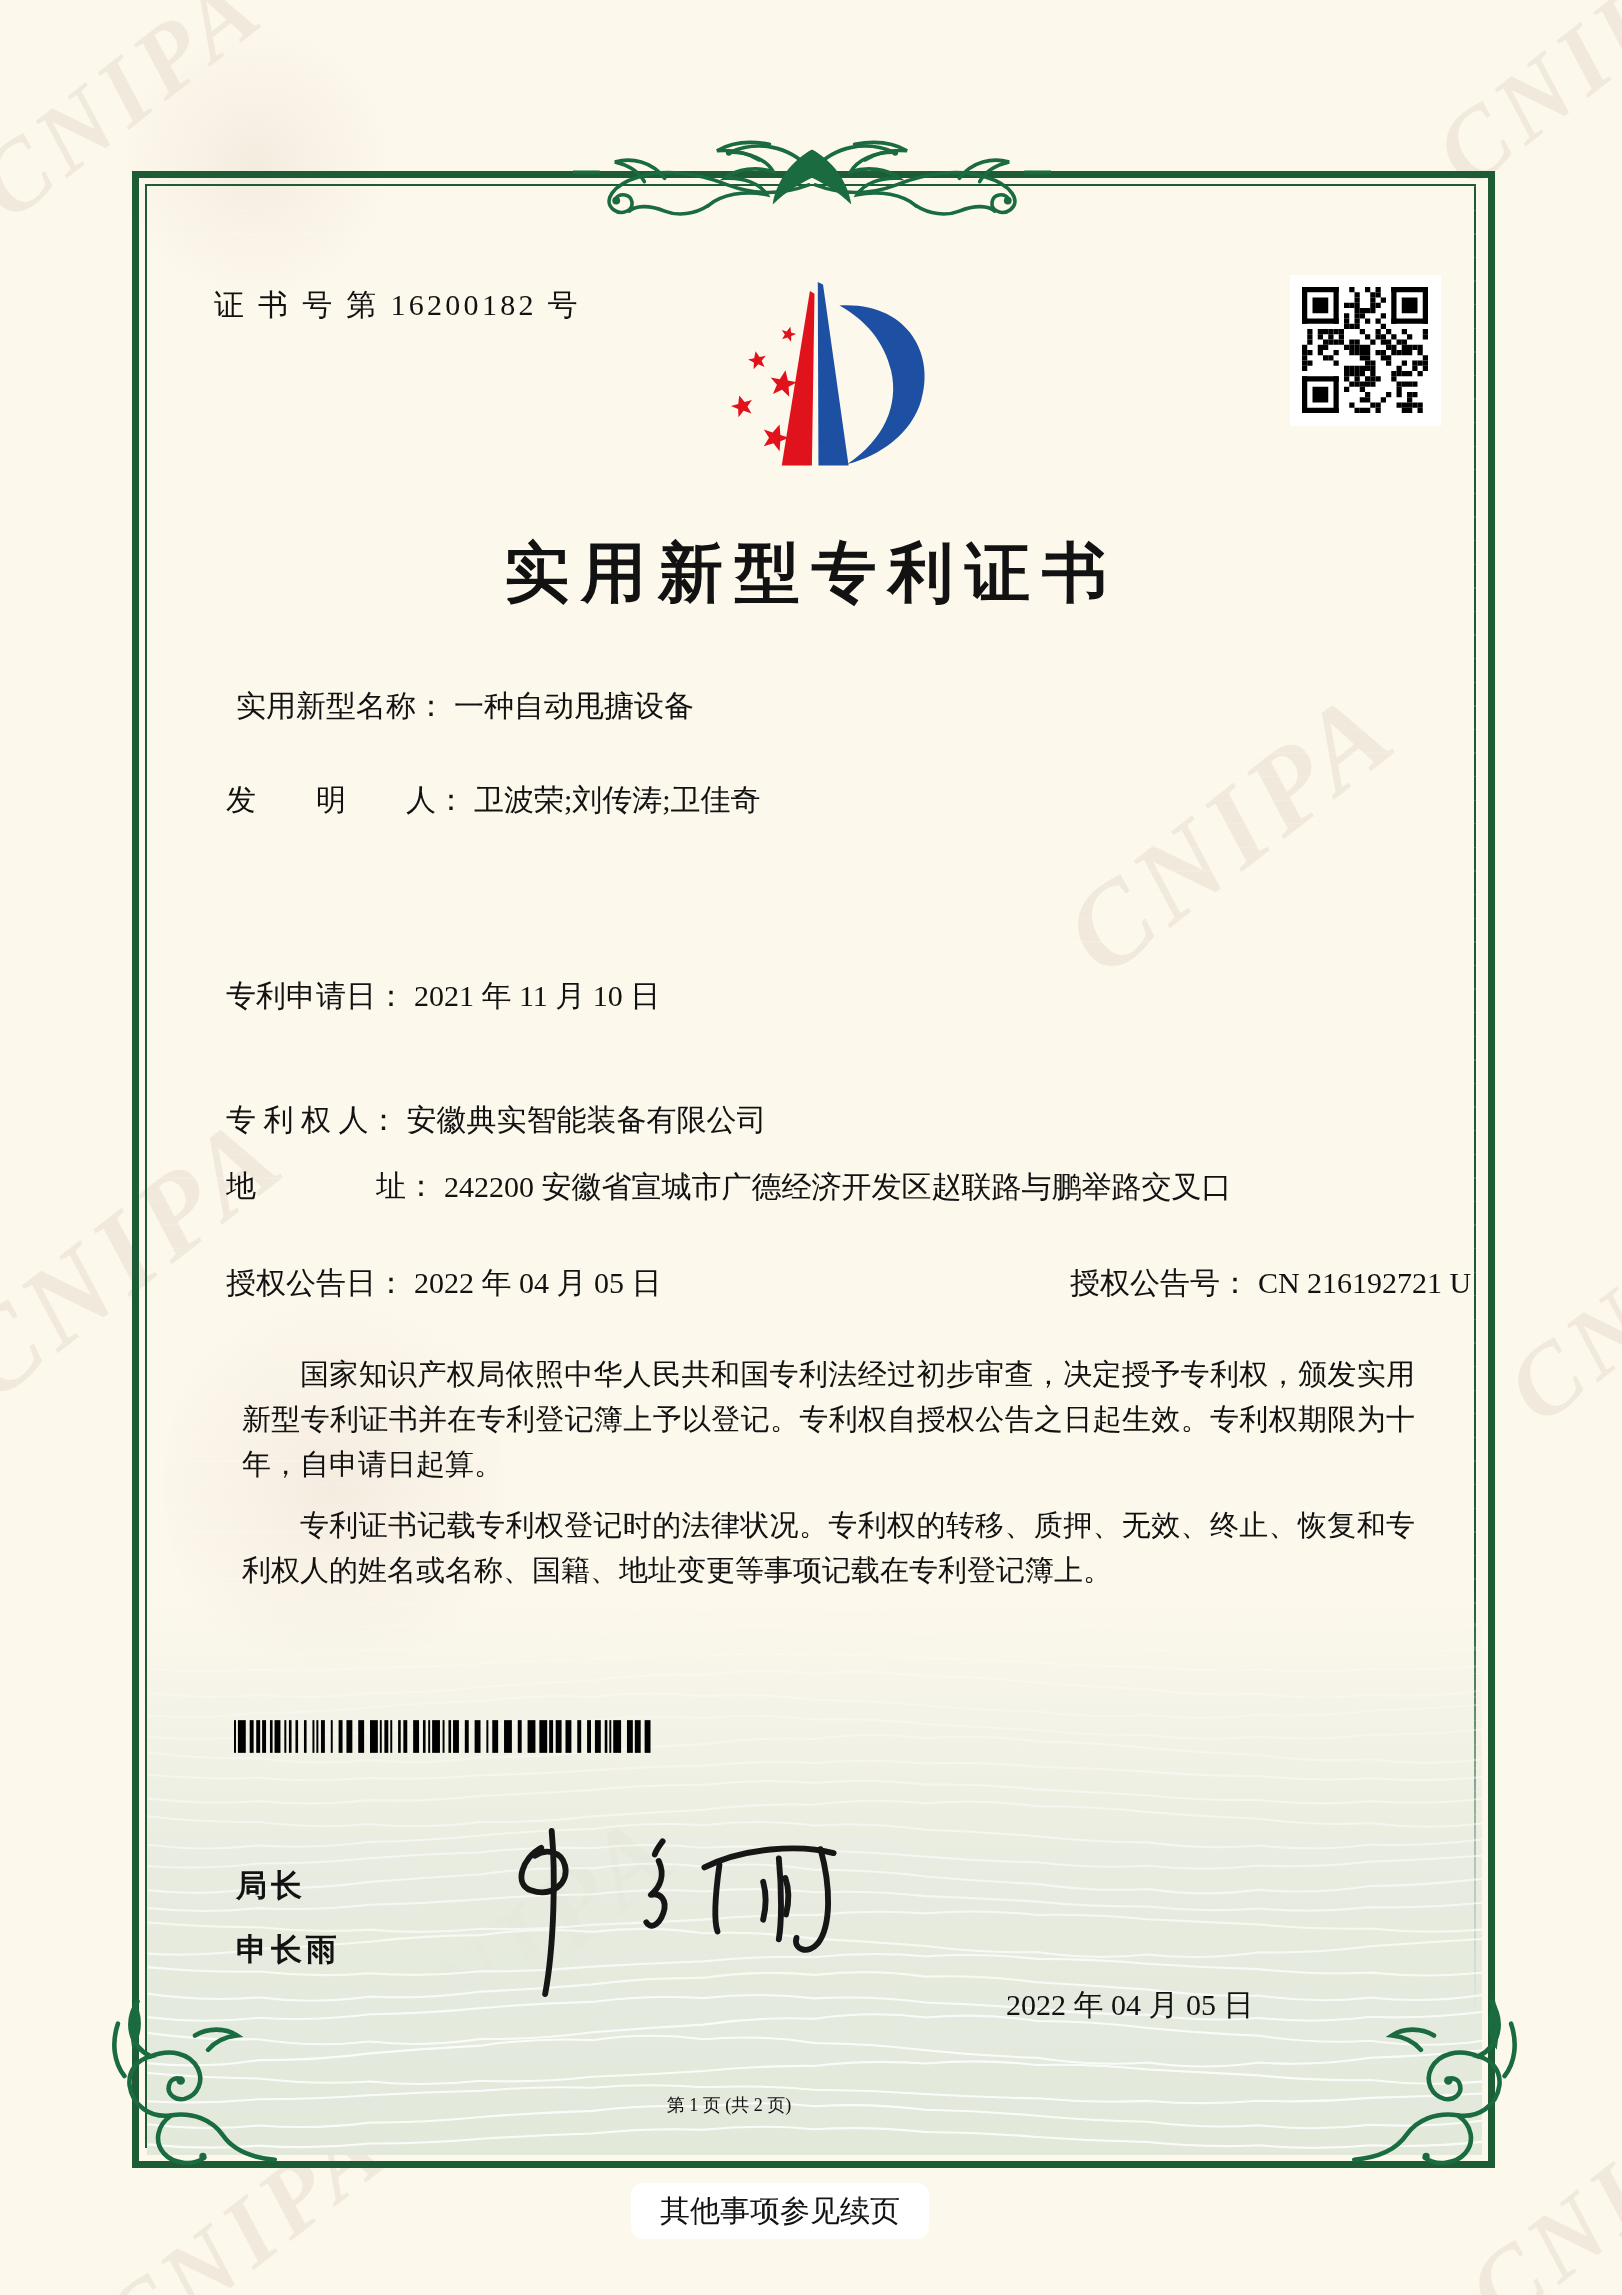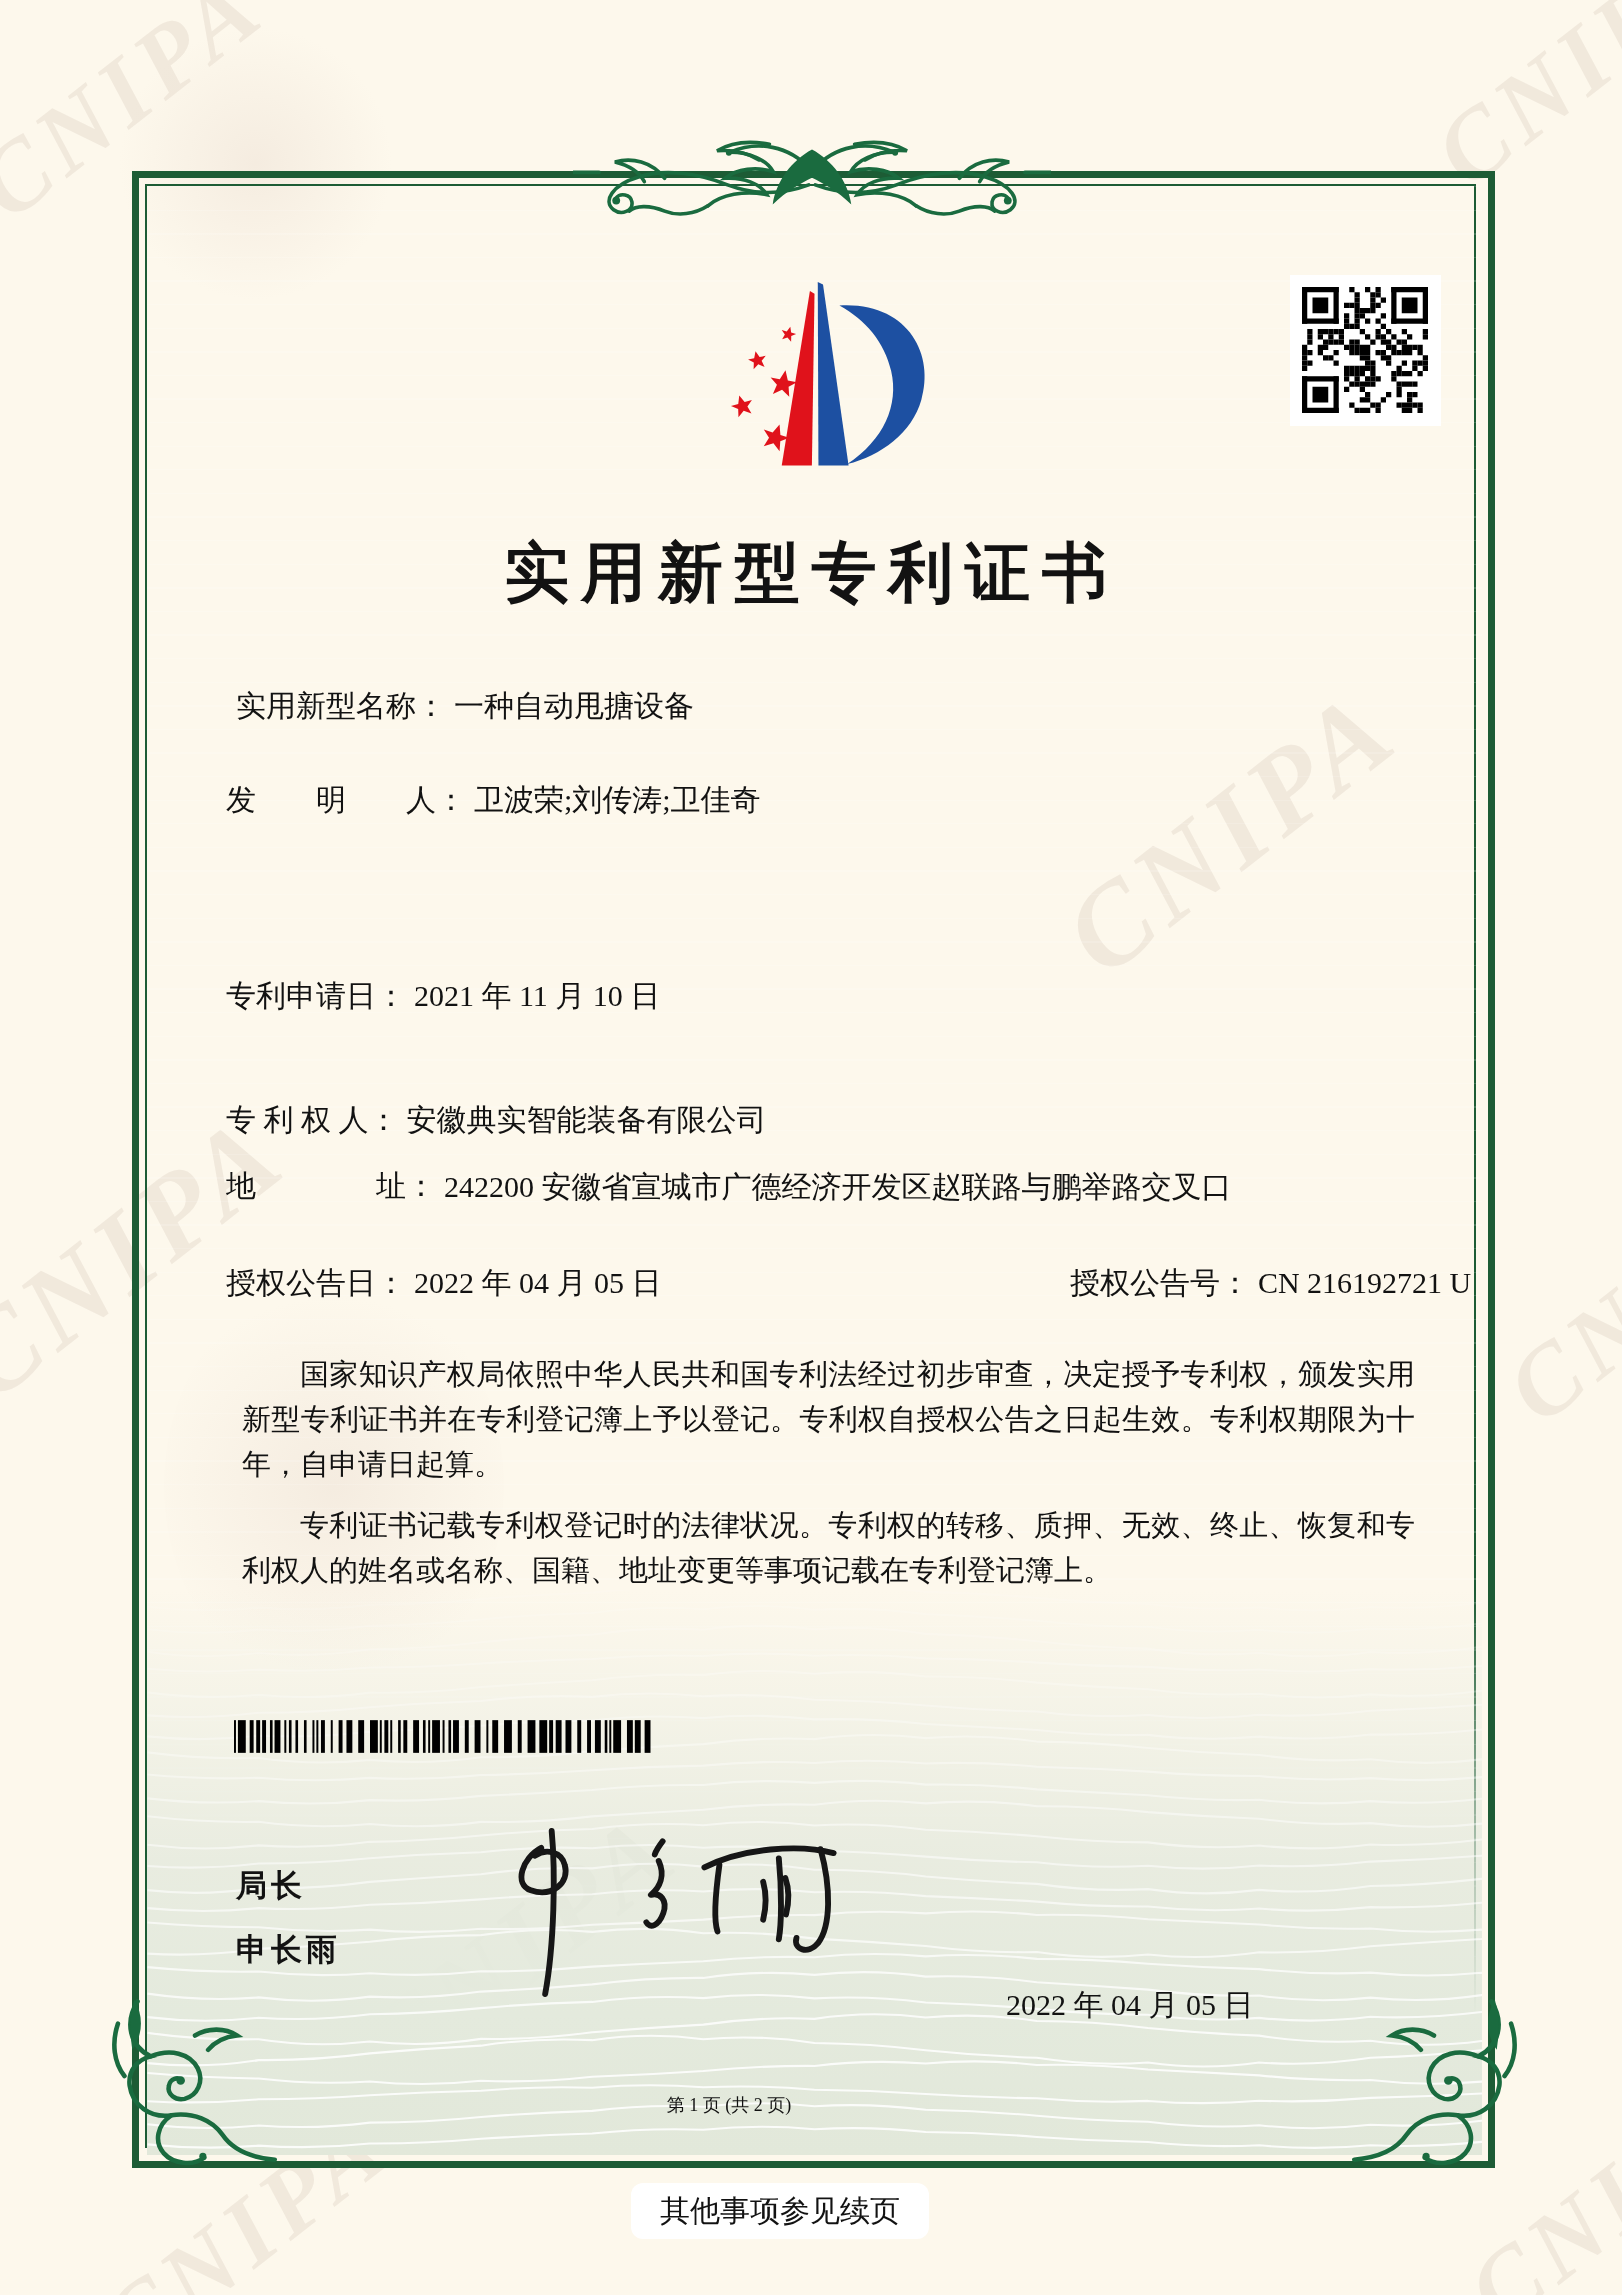--- a/index.html
+++ b/index.html
@@ -141,20 +141,21 @@
       <path d="M82,92 C112,80 142,87 154,110 C164,130 154,152 134,157 C120,160 107,150 110,137 C112,126 124,122 130,130"></path>
       <path d="M114,182 C147,177 177,190 192,212 C207,234 236,247 272,250"></path>
       <path d="M32,42 C22,72 26,102 42,122"></path>
       <path d="M150,60 C170,48 196,48 214,60 C196,62 180,70 170,82"></path>
       <path fill="#1a6b3f" stroke="none" d="M57,5 C72,30 70,60 54,82 C50,56 50,28 57,5 Z"></path>
       <circle cx="128" cy="129" r="6.5" fill="#1a6b3f" stroke="none"></circle>
       <circle cx="162" cy="245" r="5.5" fill="#1a6b3f" stroke="none"></circle>
     </g>
   </svg>
 
+  <div class="certno">证 书 号 第 16200182 号</div>
 
   <svg class="logo" width="249" height="200" viewBox="0 0 380 305">
     <g fill="#e0121b">
       <g transform="translate(150,92) scale(1.2) rotate(15)">
           <path d="M0,-10 L2.9,-3.1 L9.5,-3.1 L4.2,1.2 L5.9,8.1 L0,4 L-5.9,8.1 L-4.2,1.2 L-9.5,-3.1 L-2.9,-3.1 Z"></path>
         </g>
       <g transform="translate(103,132) scale(1.45) rotate(-12)">
           <path d="M0,-10 L2.9,-3.1 L9.5,-3.1 L4.2,1.2 L5.9,8.1 L0,4 L-5.9,8.1 L-4.2,1.2 L-9.5,-3.1 L-2.9,-3.1 Z"></path>
         </g>
       <g transform="translate(142,168) scale(2.15) rotate(10)">

